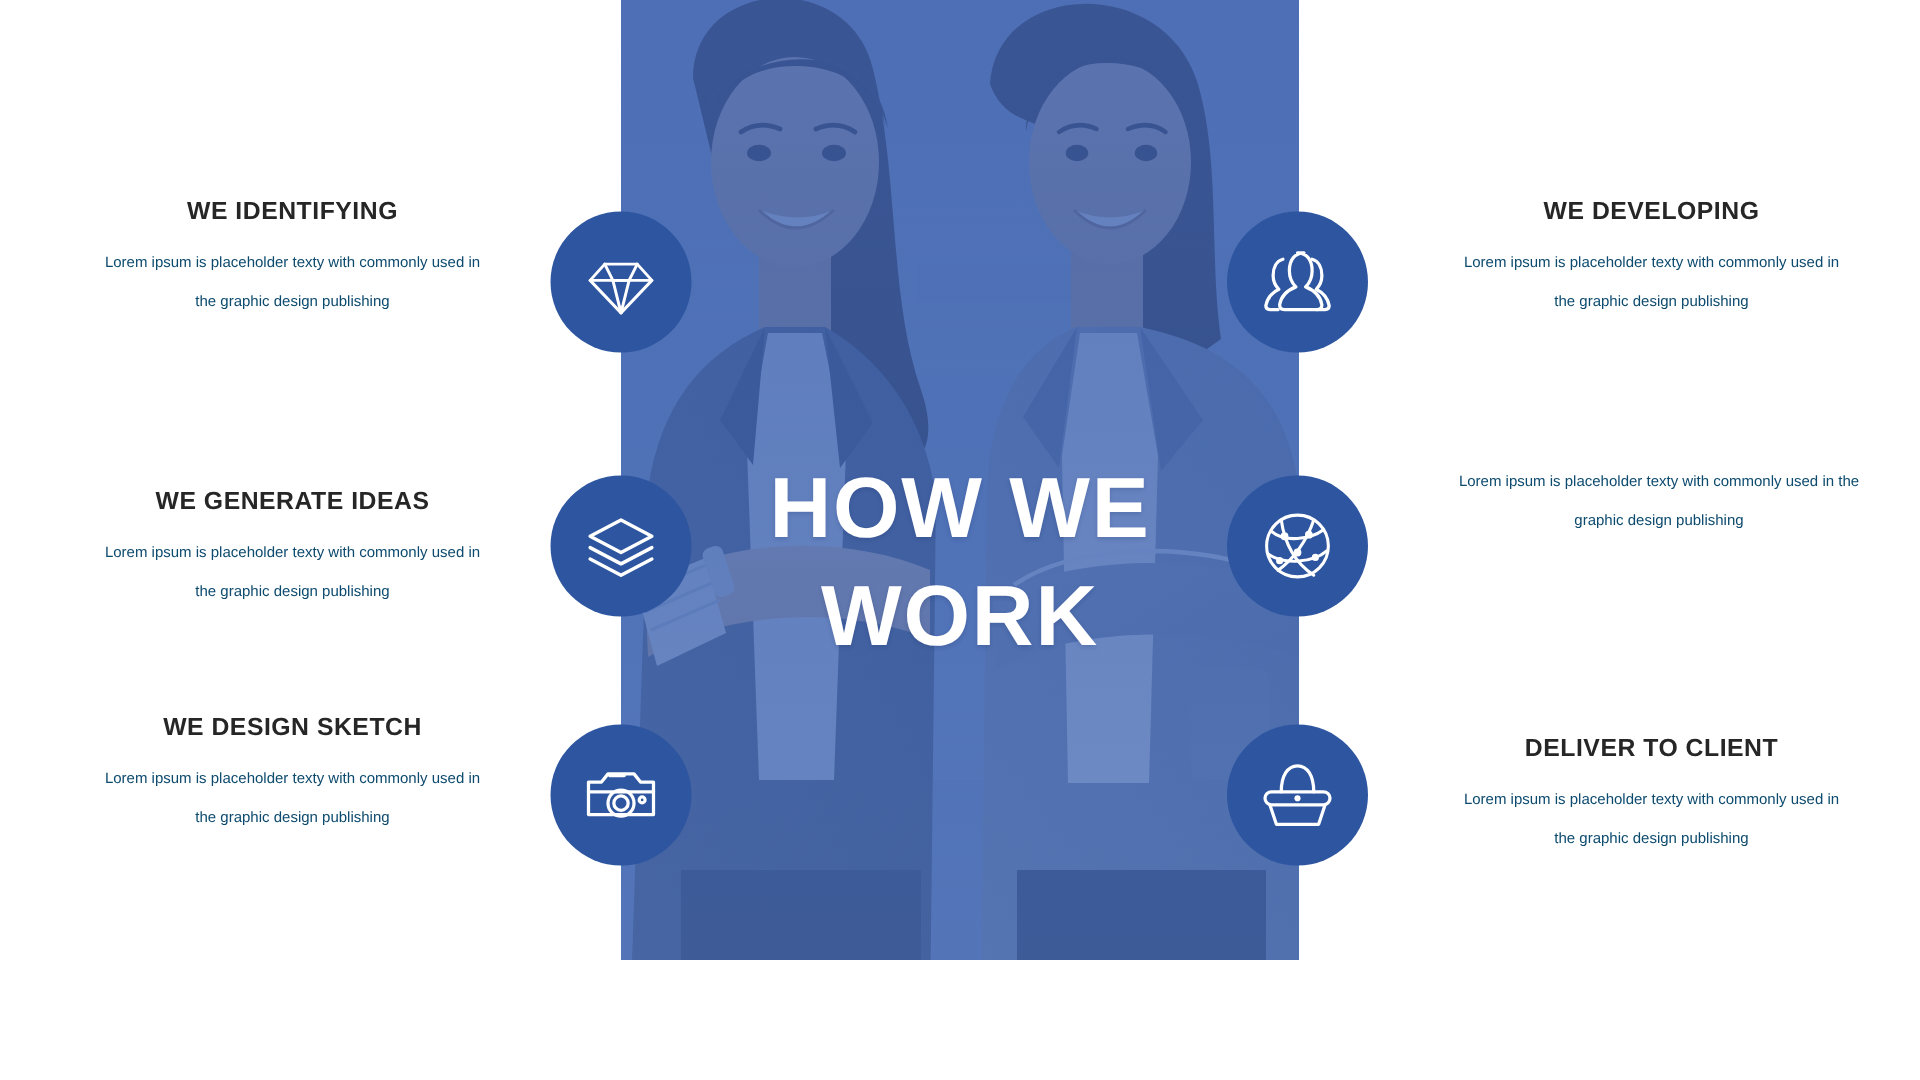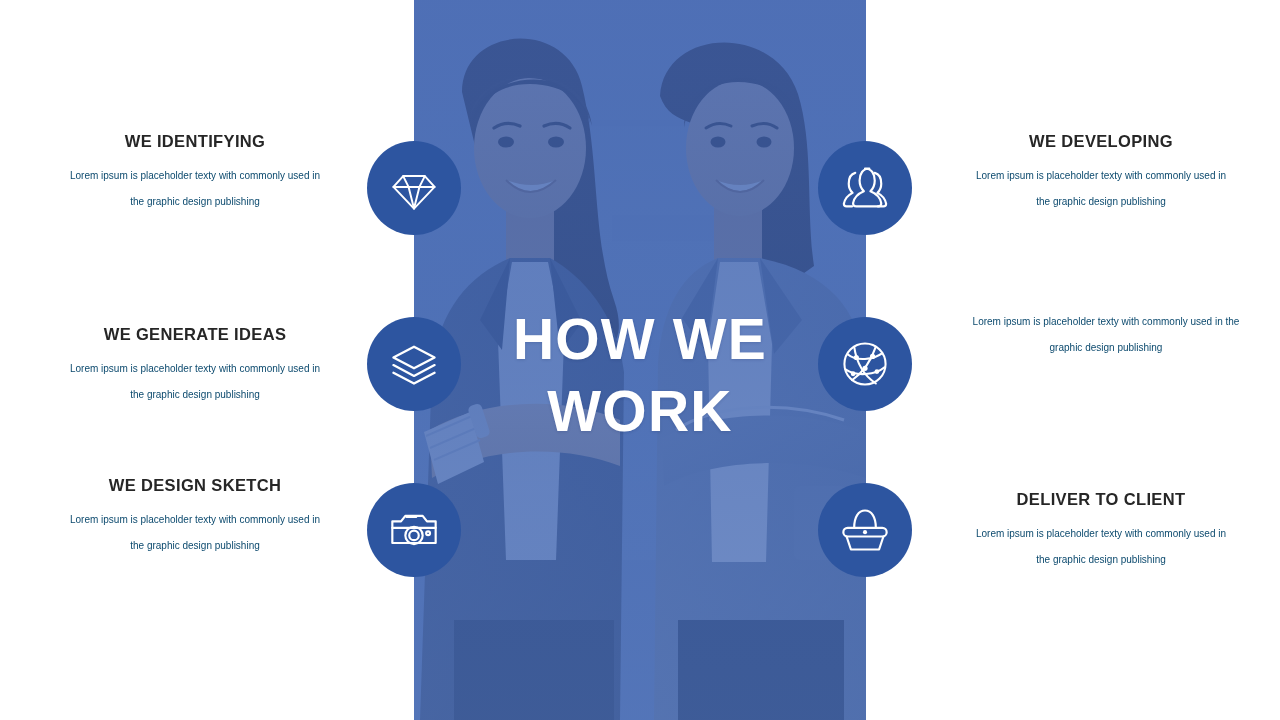--- a/index.html
+++ b/index.html
@@ -14,21 +14,21 @@
     overflow: hidden;
     position: relative;
   }
 
   
   #center-panel {
     position: absolute;
     left: 414px;
     top: 0;
     width: 452px;
-    height: 720px;
+    height: 640px;
     overflow: hidden;
     background: #0369a1;
   }
   #panel-photo {
     position: absolute;
     inset: 0;
     overflow: hidden;
   }
   #panel-photo svg { display: block; width: 100%; height: 100%; }
 

